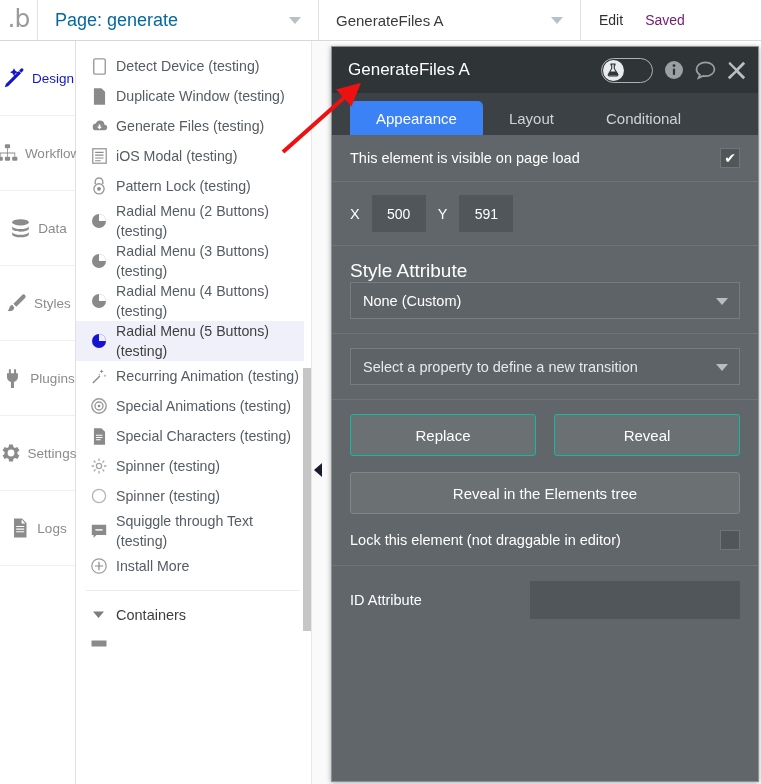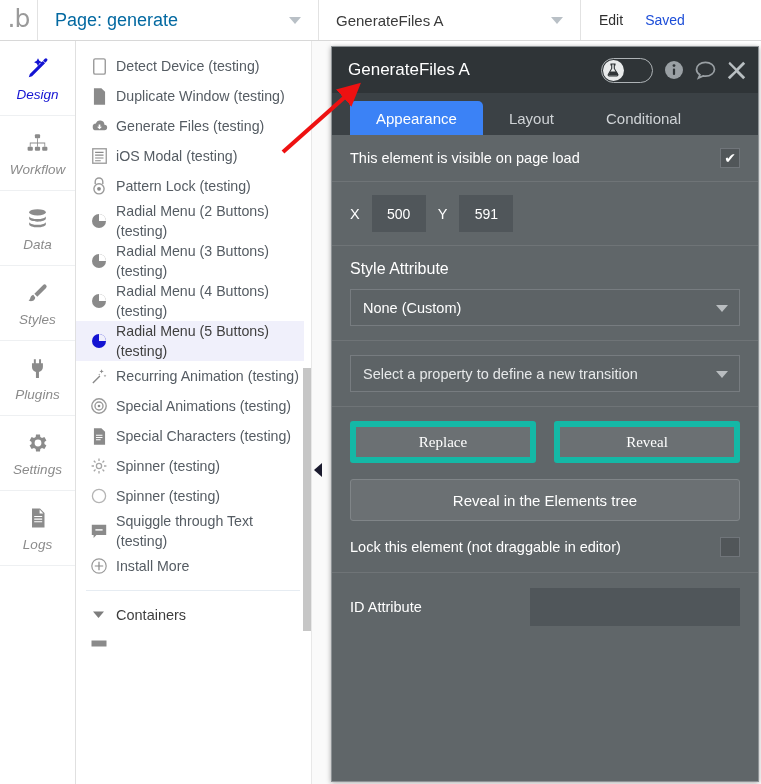--- a/index.html
+++ b/index.html
@@ -36,31 +36,31 @@
     border-right: 6px solid transparent; border-top: 7px solid #b9c0c6;
     position: absolute; right: 17px; top: 50%; margin-top: -3px;
   }
   .elem-select {
     width: 262px; display: flex; align-items: center; position: relative;
     border-right: 1px solid #e2e2e2; padding-left: 17px;
   }
   .elem-select .txt { font-size: 15px; color: #3b3b3b; }
   .edit-cell { display: flex; align-items: center; padding-left: 18px; gap: 22px; }
   .edit-lbl { font-size: 14px; color: #2f2f2f; }
-  .saved-lbl { font-size: 14px; color: #1d4ed8; }
+  .saved-lbl { font-size: 14px; color: #701a75; }
 
   
   .rail {
     position: absolute; top: 41px; left: 0; width: 76px; height: 743px;
     background: #ffffff; border-right: 1px solid #e0e0e0;
   }
   .rail-item {
-    height: 75px; display: flex; flex-direction: column;
+    height: 75px; display: flex; flex-direction: row;
     align-items: center; justify-content: center; gap: 5px;
-    border-bottom: 1px solid #eef0f2; cursor: pointer; font-style: italic;
+    border-bottom: 1px solid #eef0f2; cursor: pointer;
   }
   .rail-item .ricon { height: 28px; display: flex; align-items: center; }
   .rail-item .rlbl { font-size: 13.5px; color: #8b8b8b; }
   .rail-item.active .rlbl { color: #1414d2; }
   .rail-item.active .ricon svg { fill: #1414d2; }
   .rail-item .ricon svg { fill: #8b8b8b; }
 
   
   .listpanel {
     position: absolute; top: 41px; left: 76px; width: 234px; height: 743px;
@@ -152,38 +152,38 @@
   }
   .checkbox.unchecked { color: transparent; }
   .xy-row { display: flex; align-items: center; gap: 12px; }
   .xy-lbl { font-size: 14.5px; color: #ffffff; }
   .xy-field {
     width: 54px; height: 37px; background: #50565a; border: none;
     color: #ffffff; font-size: 14px; text-align: center;
     font-family: "Liberation Sans", sans-serif;
   }
   .sect { padding: 14px 18px; border-bottom: 1px solid #6f7477; }
-  .sect-lbl { font-size: 16px; color: #ffffff; margin-bottom: 11px; }
+  .sect-lbl { font-size: 19px; color: #ffffff; }
   .dropdown {
     width: 100%; height: 37px; background: #5d6366; border: 1px solid #777c80;
     display: flex; align-items: center; padding: 0 12px;
     position: relative; cursor: pointer;
   }
   .dropdown .dval { font-size: 14.5px; color: #ffffff; }
   .dropdown .dval.dim { color: #e7e9ea; }
   .dcaret {
     position: absolute; right: 11px; top: 50%; margin-top: -3px;
     width: 0; height: 0; border-left: 6px solid transparent;
     border-right: 6px solid transparent; border-top: 7px solid #b9bdc0;
   }
   .btn-row { display: flex; gap: 18px; padding: 14px 18px 0 18px; }
   .pbtn {
-    flex: 1; height: 42px; background: #6b7073; border: 6px solid #14b8a6;
+    flex: 1; height: 42px; background: #6b7073; border: 1px solid #14b8a6;
     color: #ffffff; font-size: 15px; border-radius: 3px; cursor: pointer;
-    font-family: Liberation Serif, serif;
+    font-family: Liberation Sans, sans-serif;
   }
   .pc-row {
     display: flex; align-items: center; padding: 16px 18px 0 18px; gap: 10px;
   }
   .pc-row .plabel { flex: 0 0 auto; }
   .pc-dd {
     margin-left: auto; width: 198px; height: 35px; background: #50565a;
     border: none; position: relative; cursor: pointer;
   }
   .wide-btn {

